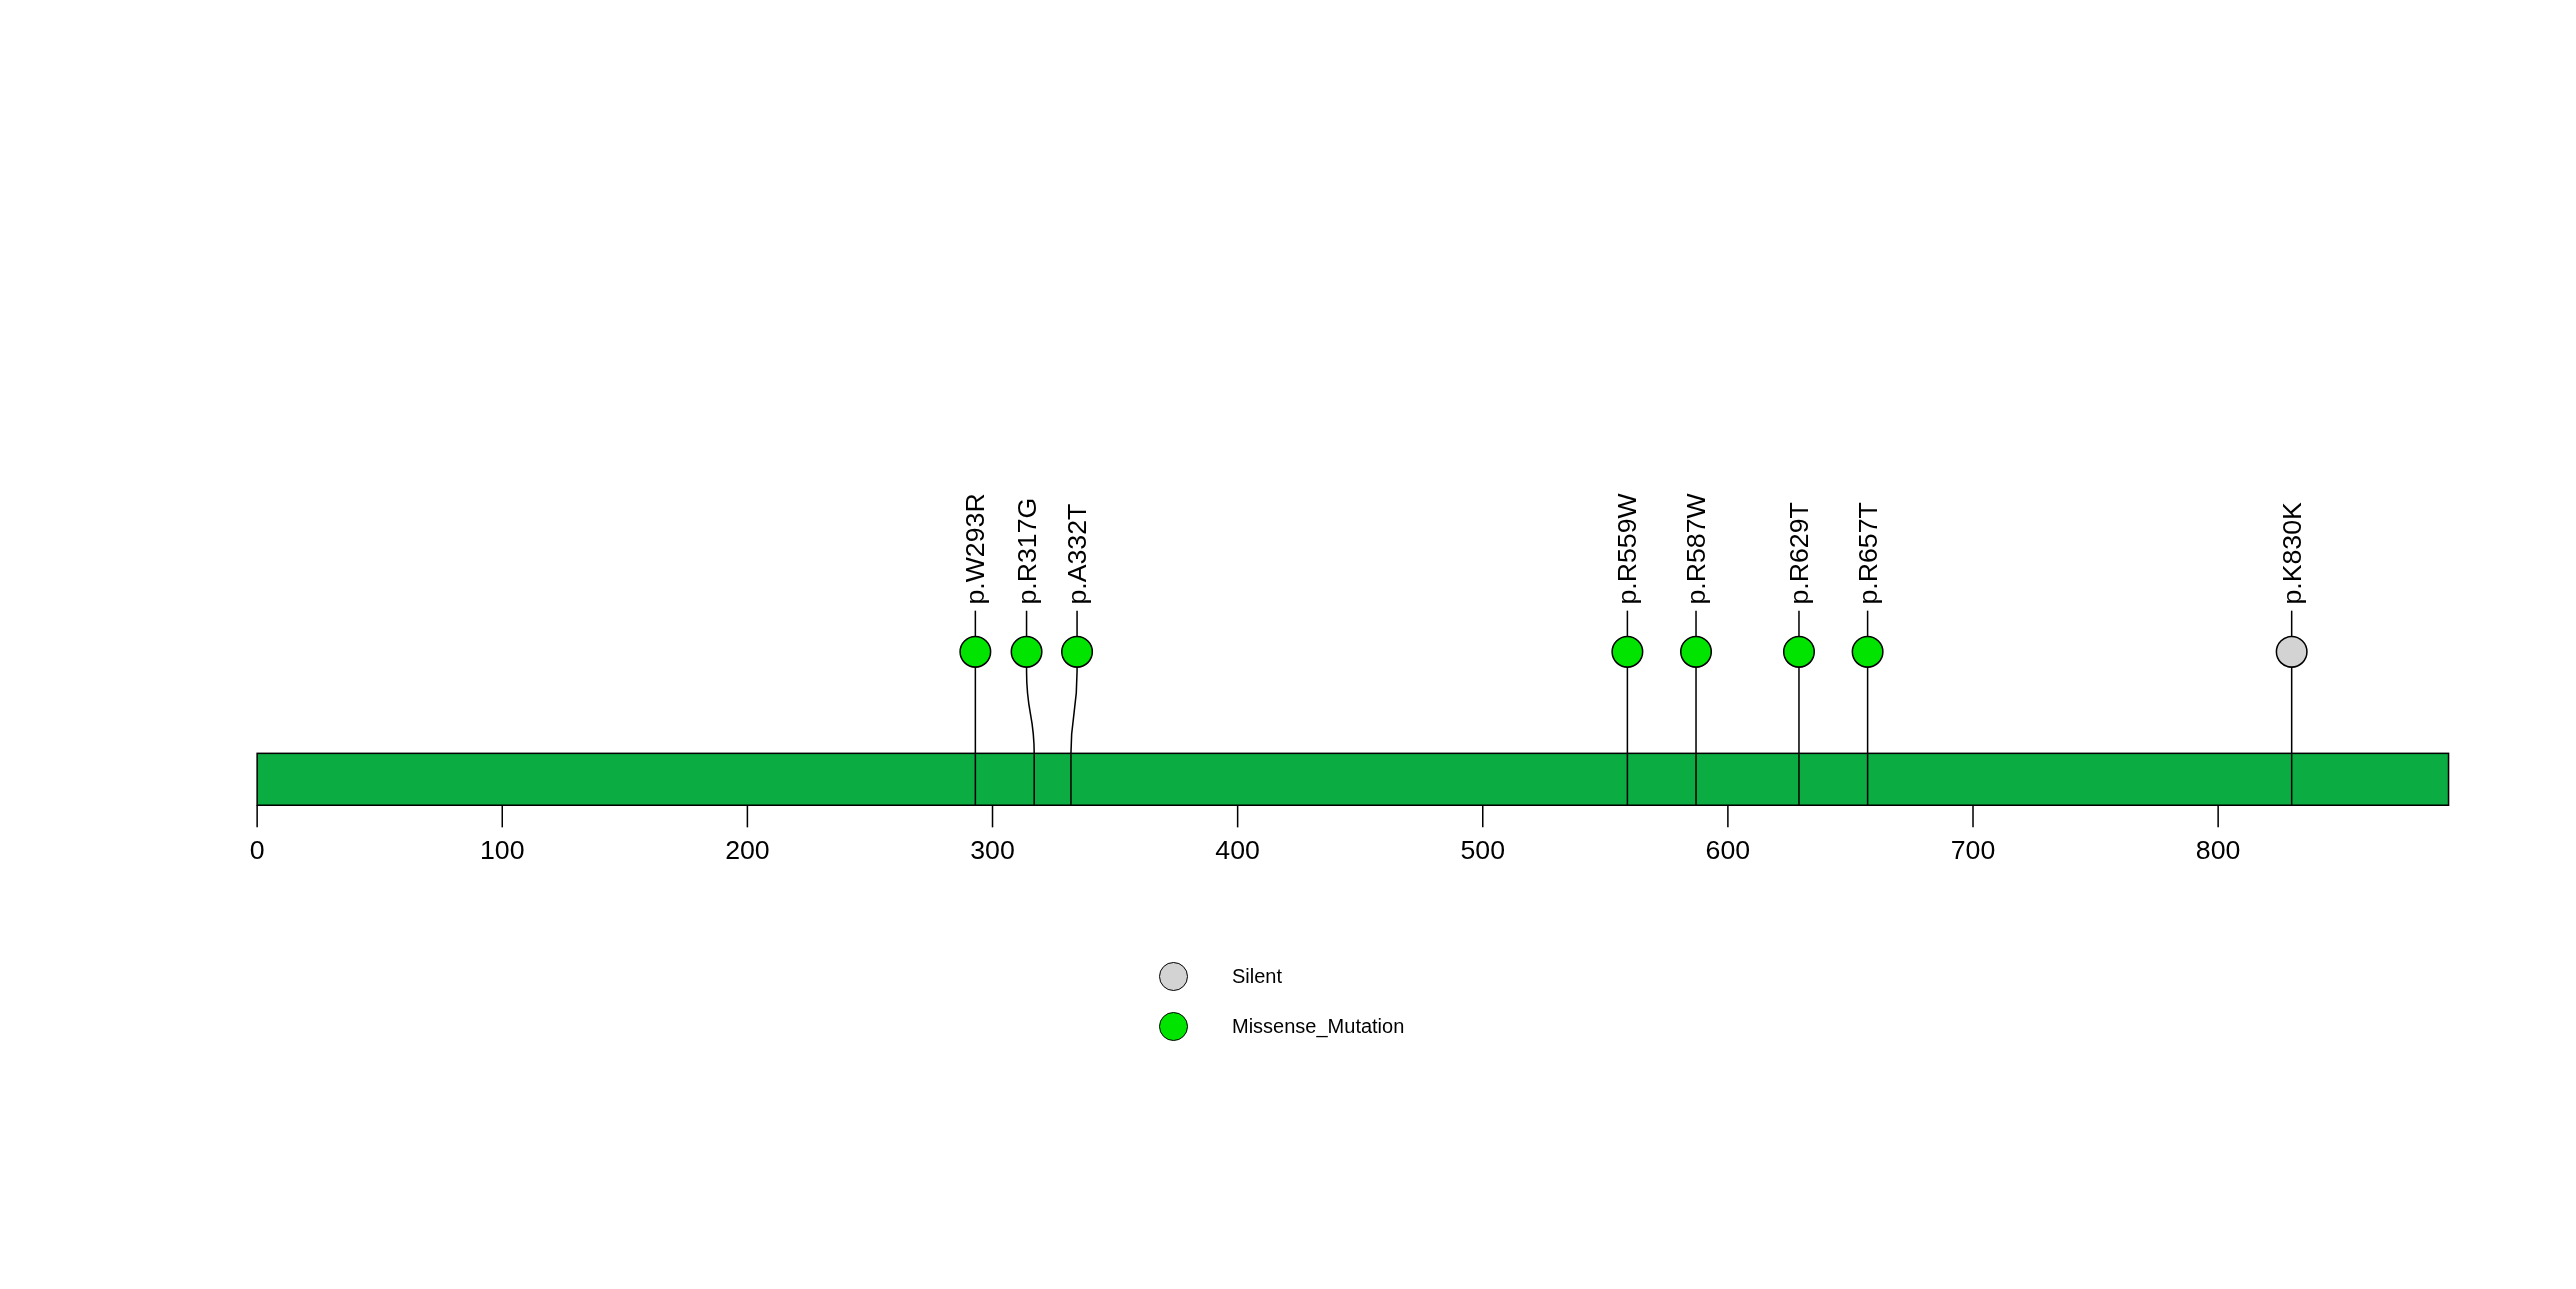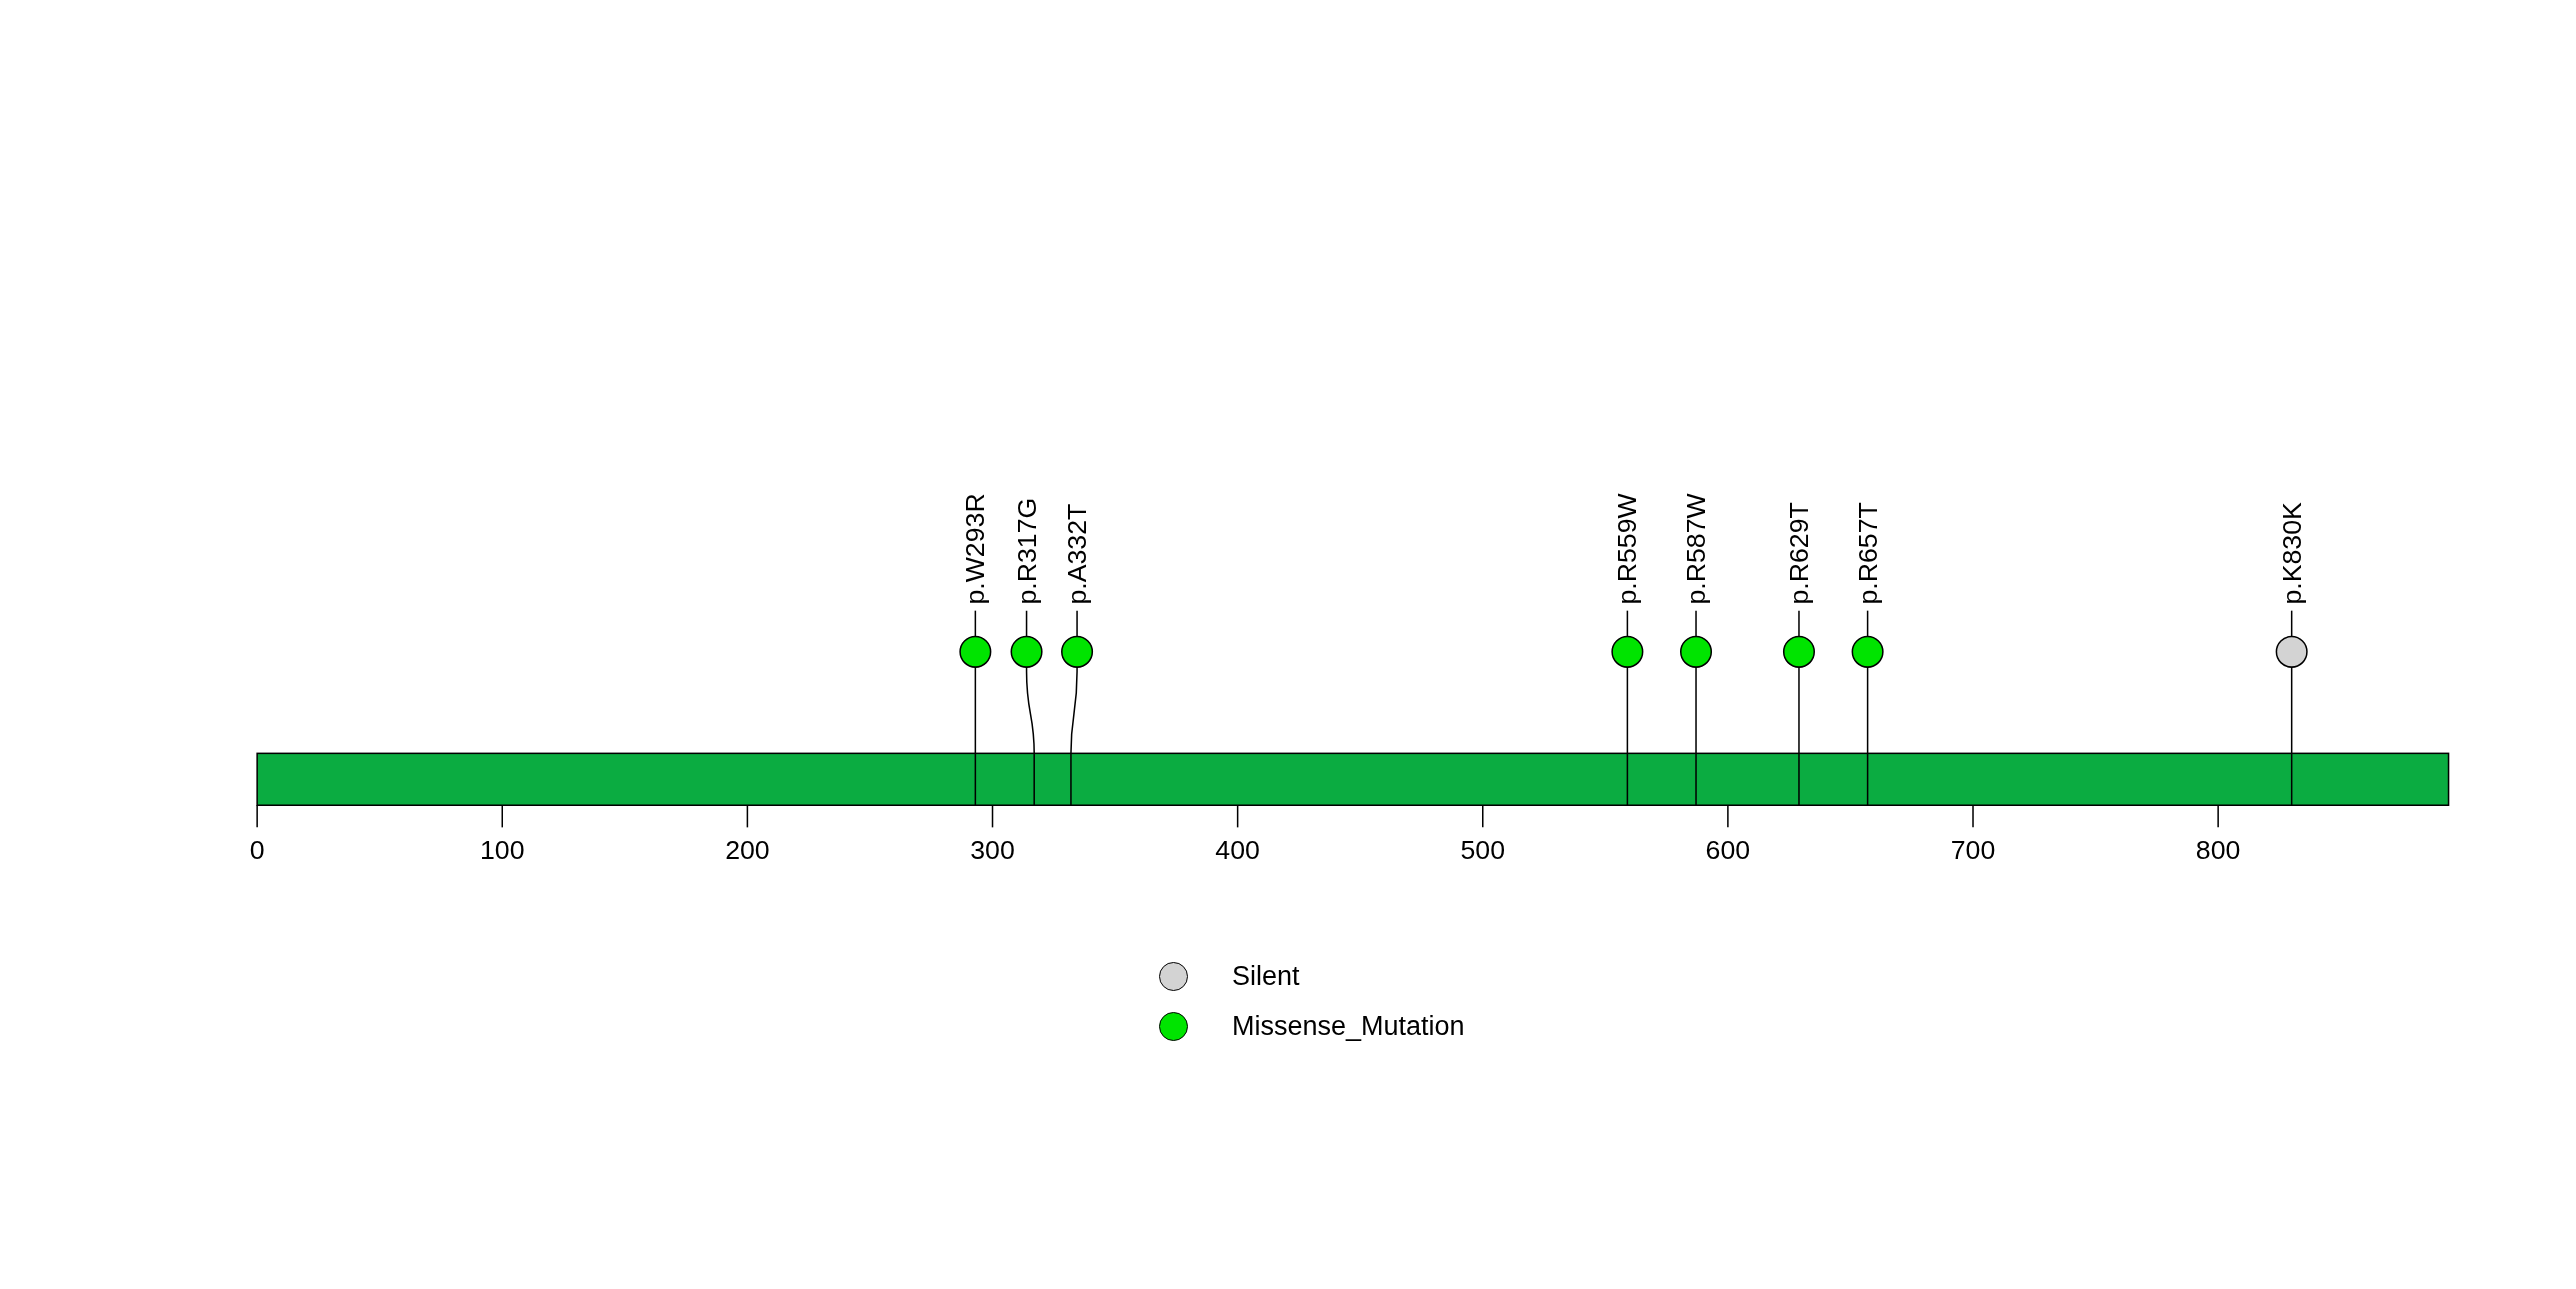--- a/index.html
+++ b/index.html
@@ -35,21 +35,21 @@
   }
   .legend-swatch {
     width: 29px;
     height: 29px;
     border-radius: 50%;
     border: 1.5px solid #000000;
     box-sizing: border-box;
     flex: 0 0 auto;
   }
   .legend-label {
-    font-size: 27px;
+    font-size: 20px;
     line-height: 29px;
     color: #000000;
     white-space: nowrap;
   }
 </style>
 </head>
 <body>
 
 <div class="canvas">
 

